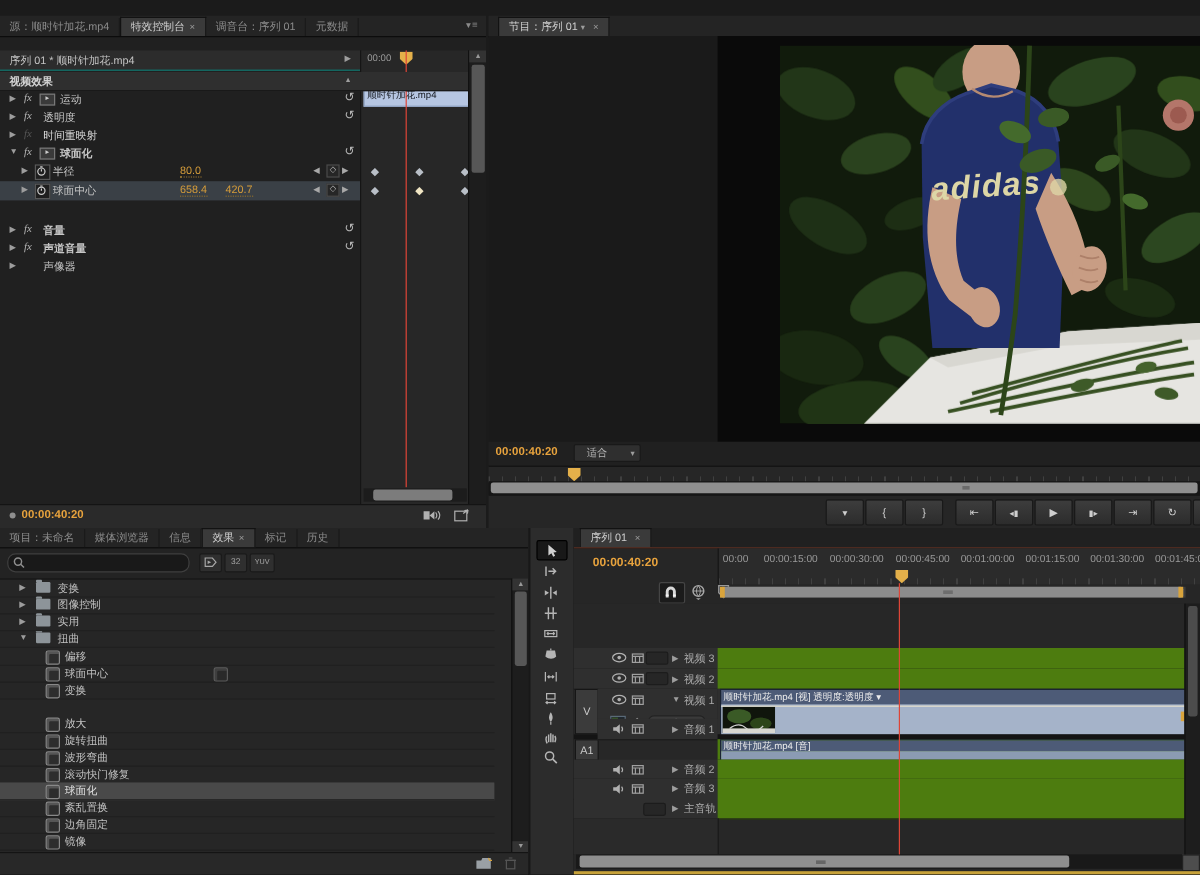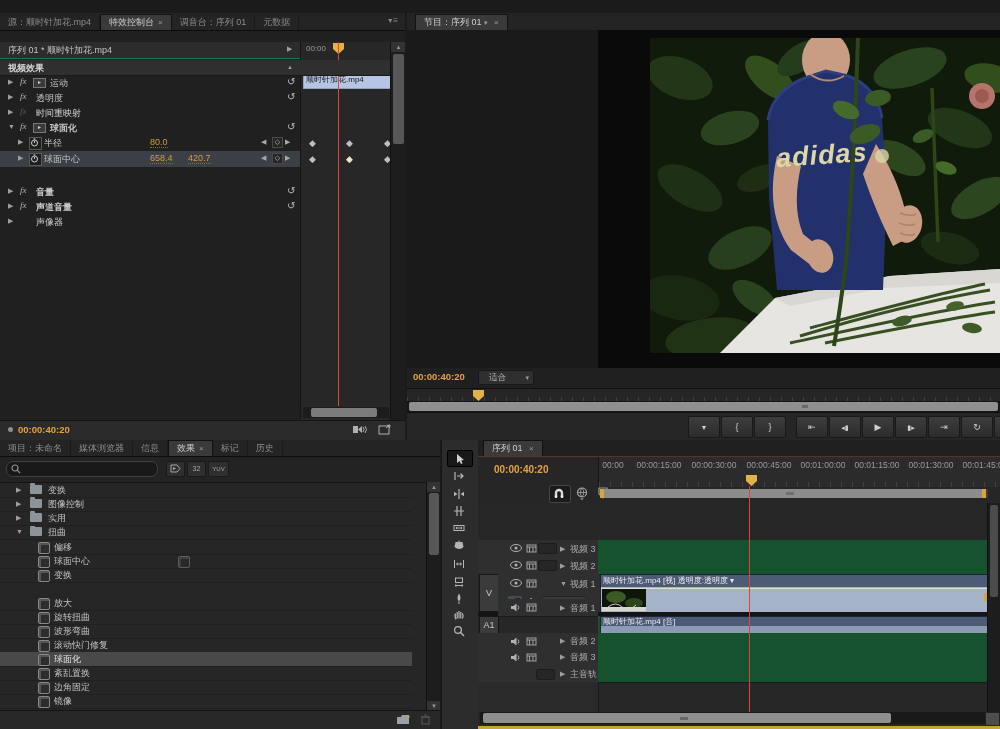--- a/index.html
+++ b/index.html
@@ -52,21 +52,21 @@
   .folder:before{content:"";position:absolute;left:0;top:-2px;width:5px;height:2px;background:#8d9499;border-radius:1px 1px 0 0}
   .fxitem{position:absolute;top:2px;width:10px;height:10px;border:1px solid #888;border-radius:2px;
           background:#2d2d2d;box-shadow:inset 2px 2px 0 #555}
   
   .tool{position:absolute;left:5px;width:24px;height:15px;display:flex;align-items:center;justify-content:center}
   .tool.on{background:#181818;border:1px solid #000;border-radius:2px}
   .tool svg{display:block}
   
   .trklbl{position:absolute;top:3px;color:#ababab;white-space:nowrap}
   .headrow{position:absolute;left:0;width:120px;background:#2f2f2f;border-bottom:1px solid #1a1a1a}
-  .ctrow{position:absolute;left:120px;right:0;background:#14532d;border-bottom:1px solid #1a1a1a}
+  .ctrow{position:absolute;left:120px;right:0;background:#4d7c0f;border-bottom:1px solid #1a1a1a}
   .slot{position:absolute;width:17px;height:9px;background:#262626;border:1px solid #1c1c1c;border-radius:2px}
   .badge{position:absolute;left:1px;width:18px;background:#3b3b3b;border:1px solid #161616;color:#c9c9c9;
          text-align:center}
   .rlabel{position:absolute;top:3px;transform:translateX(-50%);color:#9a9a9a;font-size:8.5px;white-space:nowrap}
   .ticks{position:absolute;left:0;right:0;bottom:0;height:5px;
          background:repeating-linear-gradient(90deg,#5a5a5a 0 1px,transparent 1px 11px)}
   .phmark{position:absolute;width:11px;height:11px;background:#e4b04a;
           clip-path:polygon(0 0,100% 0,100% 55%,50% 100%,0 55%)}
   .phline{position:absolute;width:1px;background:#de4537}
   .clipA{background:#4d5b77;color:#ebebeb;font-size:8px;white-space:nowrap;overflow:hidden}

